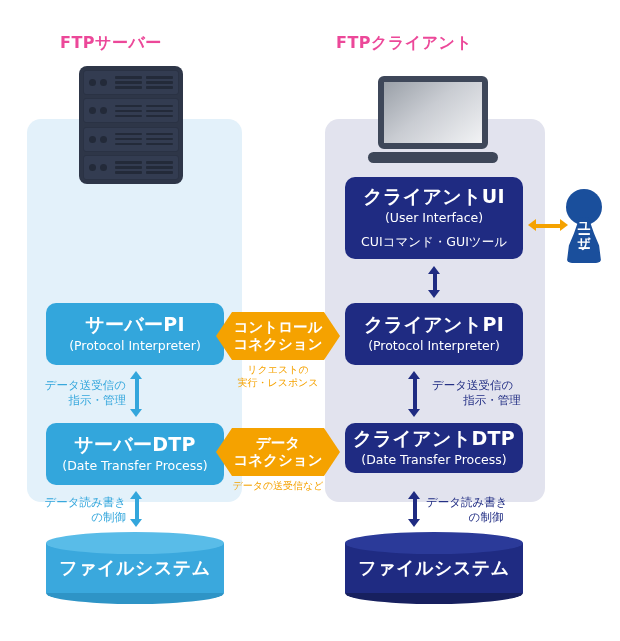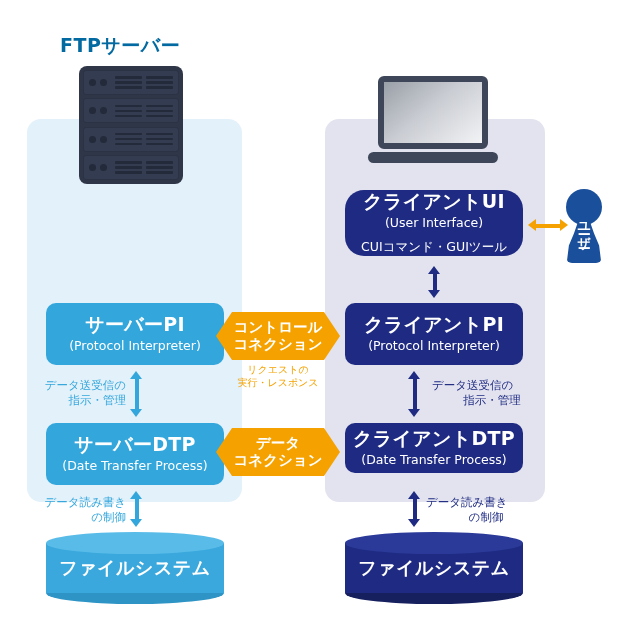--- a/index.html
+++ b/index.html
@@ -8,21 +8,21 @@
     background:#ffffff;
     font-family:"DejaVu Sans","Liberation Sans",sans-serif;
     overflow:hidden;
     position:relative;
   }
   .stage{position:absolute;left:0;top:0;width:620px;height:641px;}
 
   
   .title{
     position:absolute;
-    font-size:19px;font-weight:bold;color:#0369a1;
+    font-size:16px;font-weight:bold;color:#ec4899;
     letter-spacing:0.5px;white-space:nowrap;
   }
   #title-server{left:60px;top:33px;}
   #title-client{left:336px;top:33px;}
 
   
   .panel{position:absolute;border-radius:14px;}
   #panel-server{left:27px;top:119px;width:215px;height:383px;background:#e3f1fa;}
   #panel-client{left:325px;top:119px;width:220px;height:383px;background:#e2e3ee;}
 
@@ -49,21 +49,21 @@
   
   .box{position:absolute;border-radius:10px;display:flex;flex-direction:column;
      align-items:center;justify-content:center;text-align:center;color:#fff;box-sizing:border-box;}
   .box .bt{font-weight:bold;font-size:19px;line-height:1.15;letter-spacing:0.3px;}
   .box .bs{font-size:12.5px;line-height:1.25;margin-top:2px;font-weight:normal;}
   .blue{background:#33a6dc;}
   .navy{background:#1f2b82;}
 
   #box-server-pi {left:46px; top:303px; width:178px;height:62px;}
   #box-server-dtp{left:46px; top:423px; width:178px;height:62px;}
-  #box-client-ui {left:345px;top:190px; width:178px;height:66px;border-radius:19px;}
+  #box-client-ui {left:345px;top:177px; width:178px;height:82px;}
   #box-client-pi {left:345px;top:303px; width:178px;height:62px;}
   #box-client-dtp{left:345px;top:423px; width:178px;height:50px;}
 
   
   .cyl{position:absolute;width:178px;height:64px;}
   .cyl .body{position:absolute;left:0;top:11px;width:178px;height:50px;}
   .cyl .top{position:absolute;left:0;top:0;width:178px;height:22px;border-radius:50%;}
   .cyl .bot{position:absolute;left:0;top:50px;width:178px;height:22px;border-radius:50%;}
   .cyl .lbl{position:absolute;left:0;top:0;width:178px;height:72px;
      display:flex;align-items:center;justify-content:center;
@@ -136,20 +136,21 @@
      text-align:center;white-space:nowrap;}
   #conn-control-sub{left:216px;top:363px;width:124px;}
   #conn-data-sub{left:206px;top:479px;width:144px;}
 </style>
 </head>
 <body>
 
 <div class="stage">
 
   <div class="title" id="title-server">FTPサーバー</div>
+  <div class="title" id="title-client">FTPクライアント</div>
 
   <div class="panel" id="panel-server"></div>
   <div class="panel" id="panel-client"></div>
 
   <div id="server-rack">
     <div class="rack-unit">
       <div class="rack-dot"></div>
       <div class="rack-dot"></div>
       <div class="rack-cols">
           <div>
@@ -322,14 +323,17 @@
   </div>
   <div class="conn-sub" id="conn-control-sub">
     <div>リクエストの</div>
     <div>実行・レスポンス</div>
   </div>
 
   <div class="conn" id="conn-data">
     <div>データ</div>
     <div>コネクション</div>
   </div>
+  <div class="conn-sub" id="conn-data-sub">
+    <div>データの送受信など</div>
+  </div>
 
 </div>
 
 </body></html>

